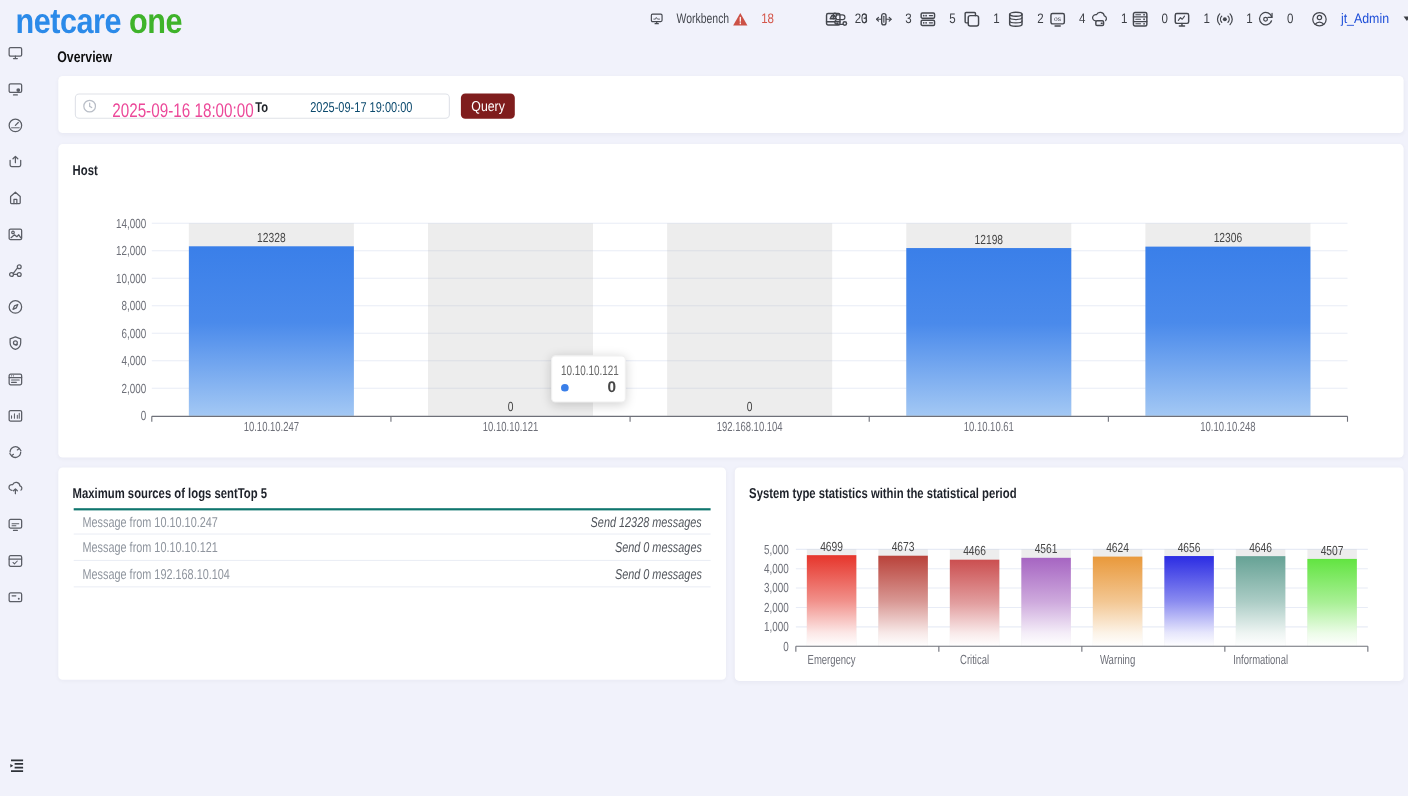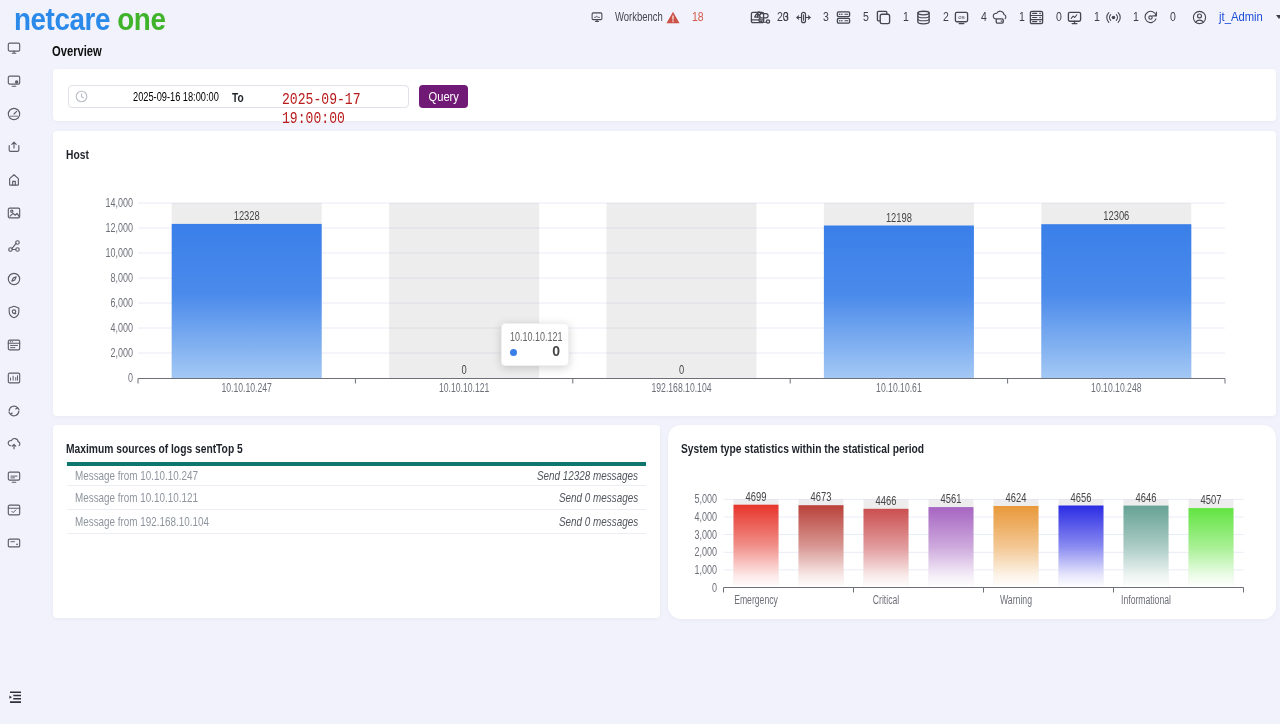--- a/index.html
+++ b/index.html
@@ -18,37 +18,37 @@
   border-top:4.5px solid #3c3f45; margin-left:1px; }
 .side { position:absolute; left:0; top:28px; width:30px; height:696px; }
 .sic { position:absolute; left:7px; }
 .title { position:absolute; left:52px; top:43px; font-size:14px; font-weight:700; color:#0d0d0d;
   transform:scaleX(0.8); transform-origin:0 0; }
 .card { position:absolute; background:#fff; border-radius:4px; box-shadow:0 1px 4px rgba(31,35,41,0.04); }
 .qcard { left:53px; top:69px; width:1223px; height:52px; }
 .qinput { position:absolute; left:15px; top:16px; width:341px; height:23px;
   border:1px solid #dfe2e8; border-radius:4px; background:#fff; }
 .qclock { position:absolute; left:6px; top:4px; }
-.qd1 { position:absolute; left:33px; top:4px; font-size:12px; color:#000000;margin-left:31px; }
+.qd1 { position:absolute; left:33px; top:4px; font-size:18px; color:#ec4899; }
 .qto { position:absolute; left:163px; top:4px; font-size:13px; font-weight:700; color:#1f2329; transform:scaleX(0.78); transform-origin:0 50%; }
-.qd2 { position:absolute; left:213px; top:4px; font-size:17px; color:#b91c1c;font-family:Liberation Mono, monospace; }
+.qd2 { position:absolute; left:213px; top:4px; font-size:13px; color:#0c4a6e; }
 .qdt { transform:scaleX(0.77); transform-origin:0 50%; display:inline-block; }
-.qbtn { position:absolute; left:366px; top:16px; width:49px; height:23px; background:#701a75;
+.qbtn { position:absolute; left:366px; top:16px; width:49px; height:23px; background:#7f1d1d;
   border-radius:4px; color:#fff; font-size:13px; display:flex; align-items:center; justify-content:center; }
 .qbtn span { transform:scaleX(0.86); display:inline-block; }
 .hcard { left:53px; top:131px; width:1223px; height:285px; }
 .ctitle { position:absolute; left:13px; top:15.5px; font-size:13px; font-weight:700; color:#1d2129;
   transform:scaleX(0.79); transform-origin:0 0; white-space:nowrap; }
 svg.chart { display:block; }
 .lcard { left:53px; top:425px; width:607px; height:193px; }
-.rcard { left:668px; top:425px; width:608px; height:194px;border-radius:13px; }
+.rcard { left:668px; top:425px; width:608px; height:194px; }
 .tbl { position:absolute; left:14px; right:14px; top:37px; }
 .trow { display:flex; justify-content:space-between; align-items:center; height:24px;
   border-bottom:1px solid #ebeef5; font-size:13px; }
-.trow:first-child { border-top:4px solid #0f766e;gap:32px; }
+.trow:first-child { border-top:2px solid #0f766e;gap:32px; }
 .tl { color:#8f959e; padding-left:8px; }
 .tr { color:#51555c; padding-right:8px;font-style:italic; }
 .tip { position:absolute; left:448px; top:192px; width:68px; height:43px; background:#fff;
   border-radius:4px; box-shadow:0 2px 10px rgba(0,0,0,0.18); border:1px solid #f0f0f0; }
 .tipt { position:absolute; left:8px; top:6px; font-size:12.5px; color:#666;
   transform:scaleX(0.72); transform-origin:0 0; white-space:nowrap; }
 .tipdot { position:absolute; left:8px; top:25px; width:7px; height:7px; border-radius:50%; background:#3a7fe9; }
 .tipv { position:absolute; right:8px; top:19px; font-size:14px; font-weight:700; color:#464646; }
 </style></head>
 <body>

